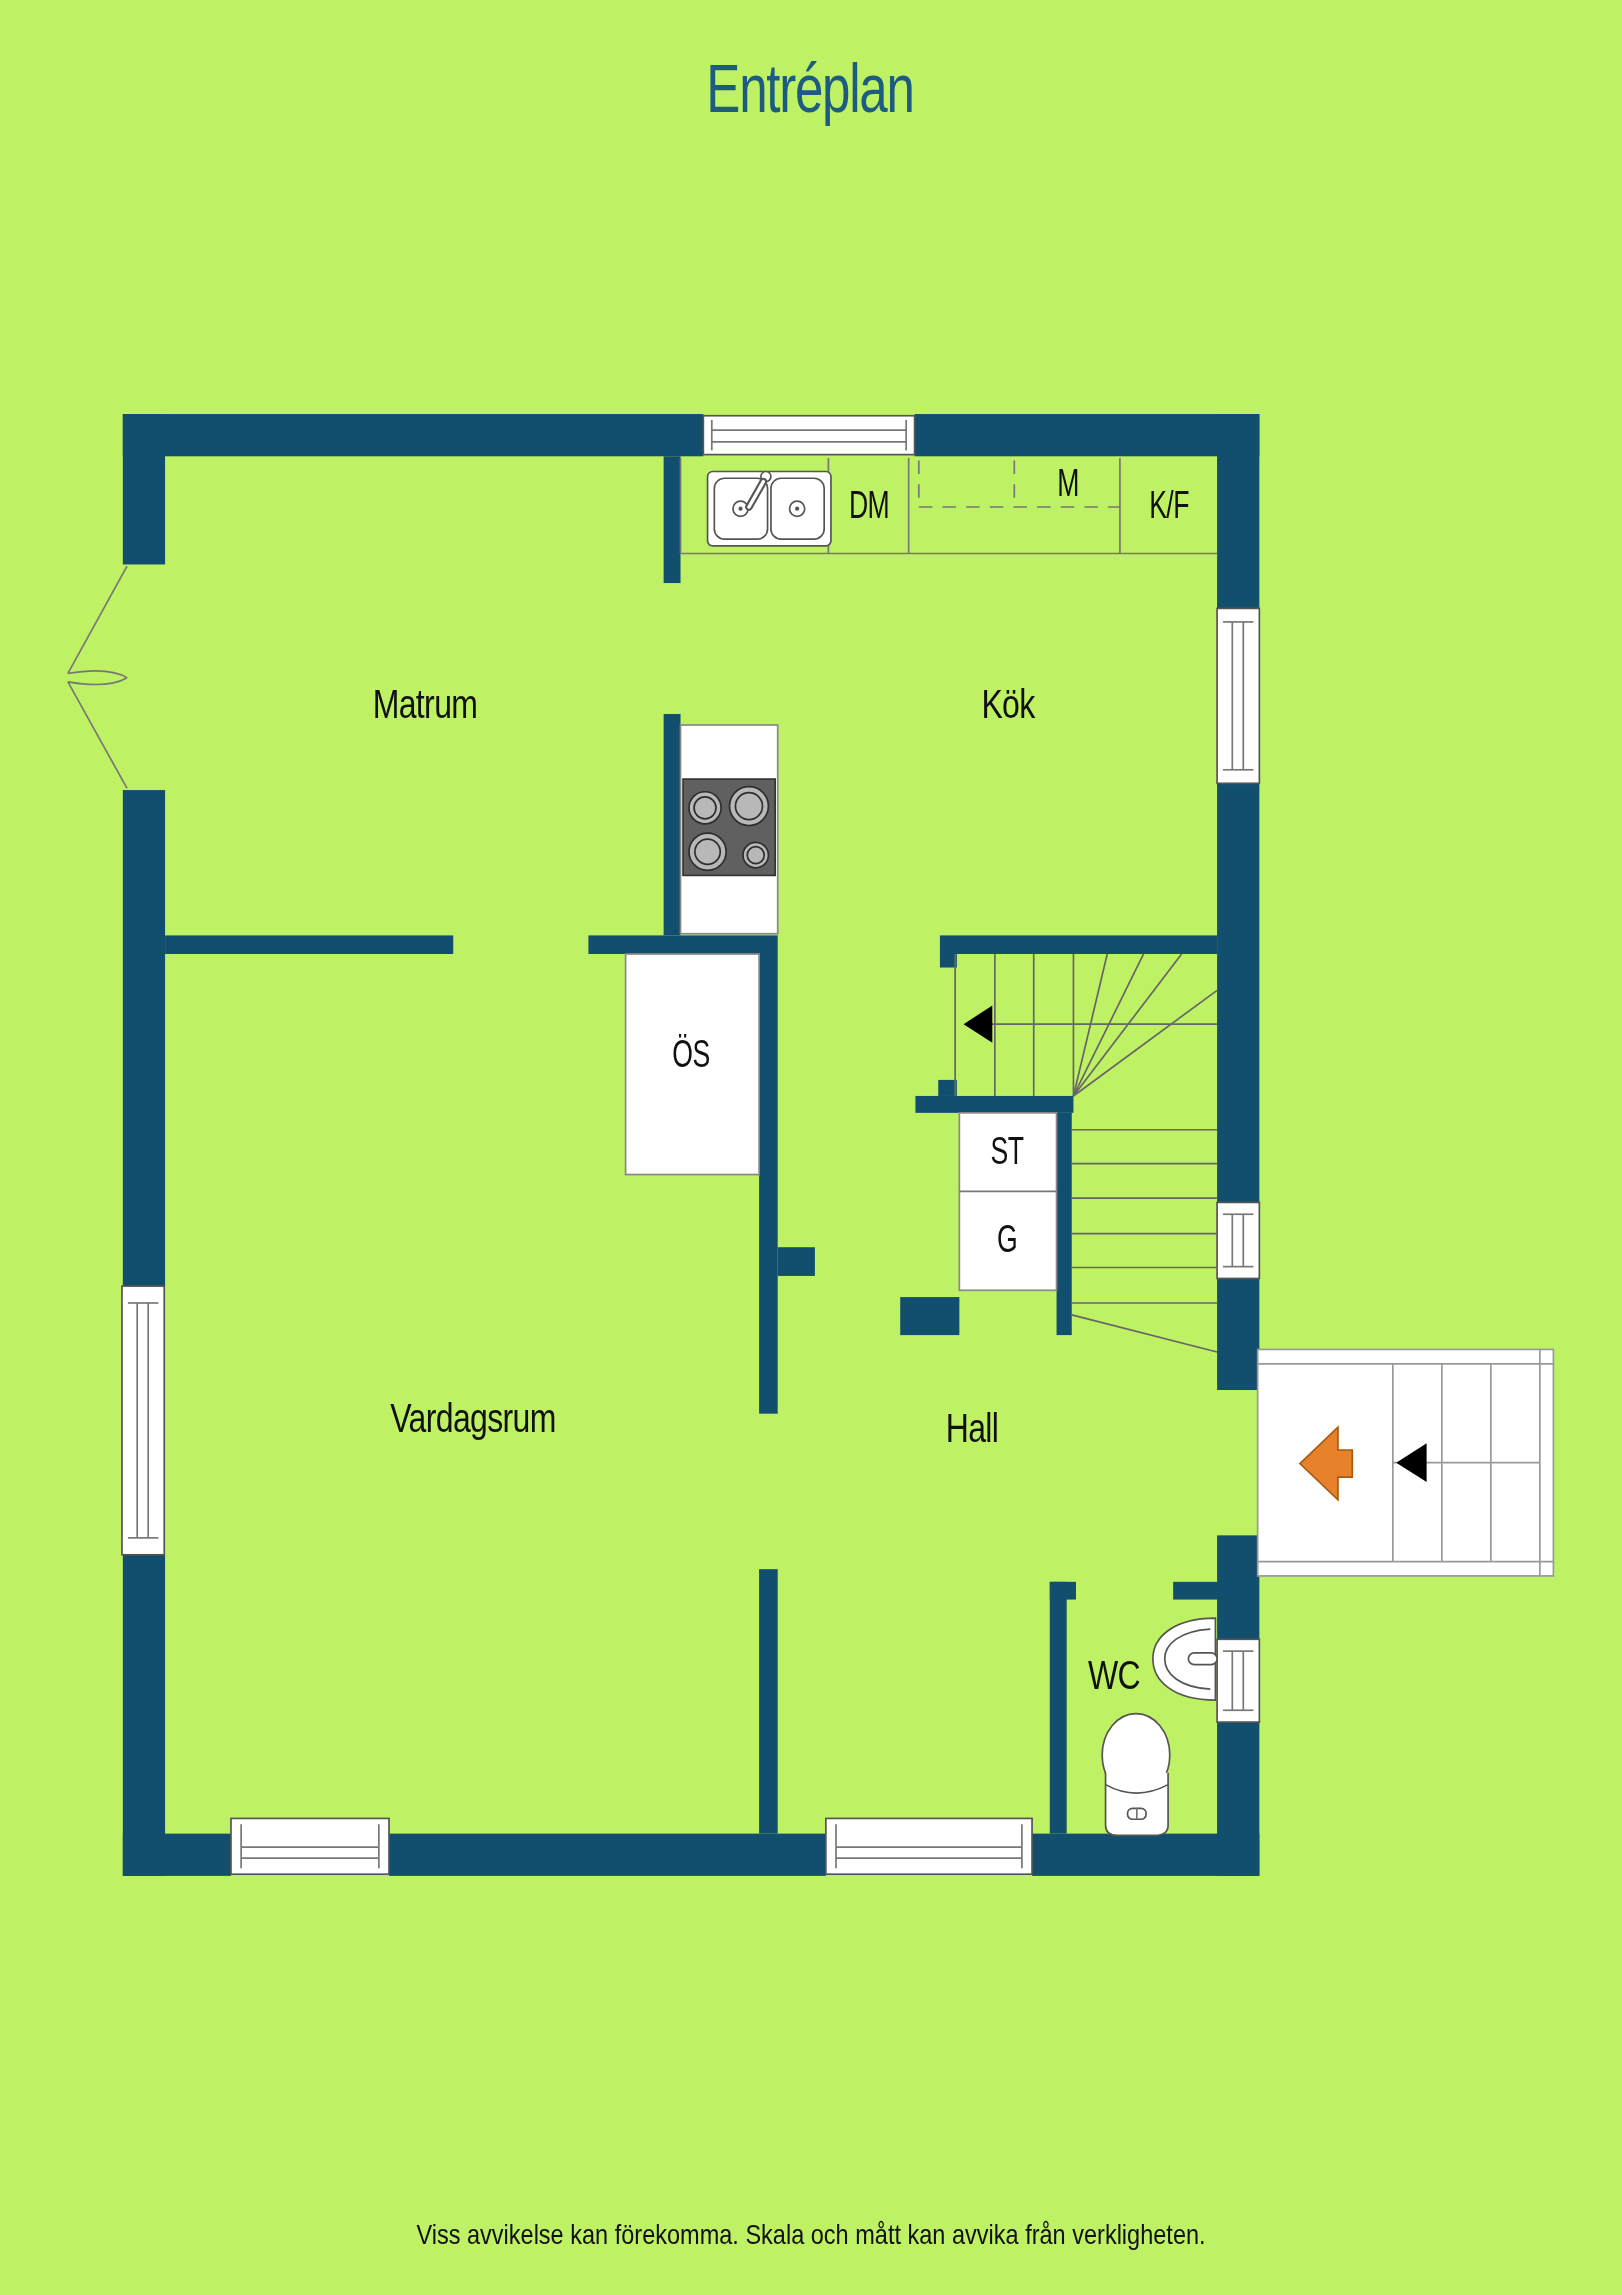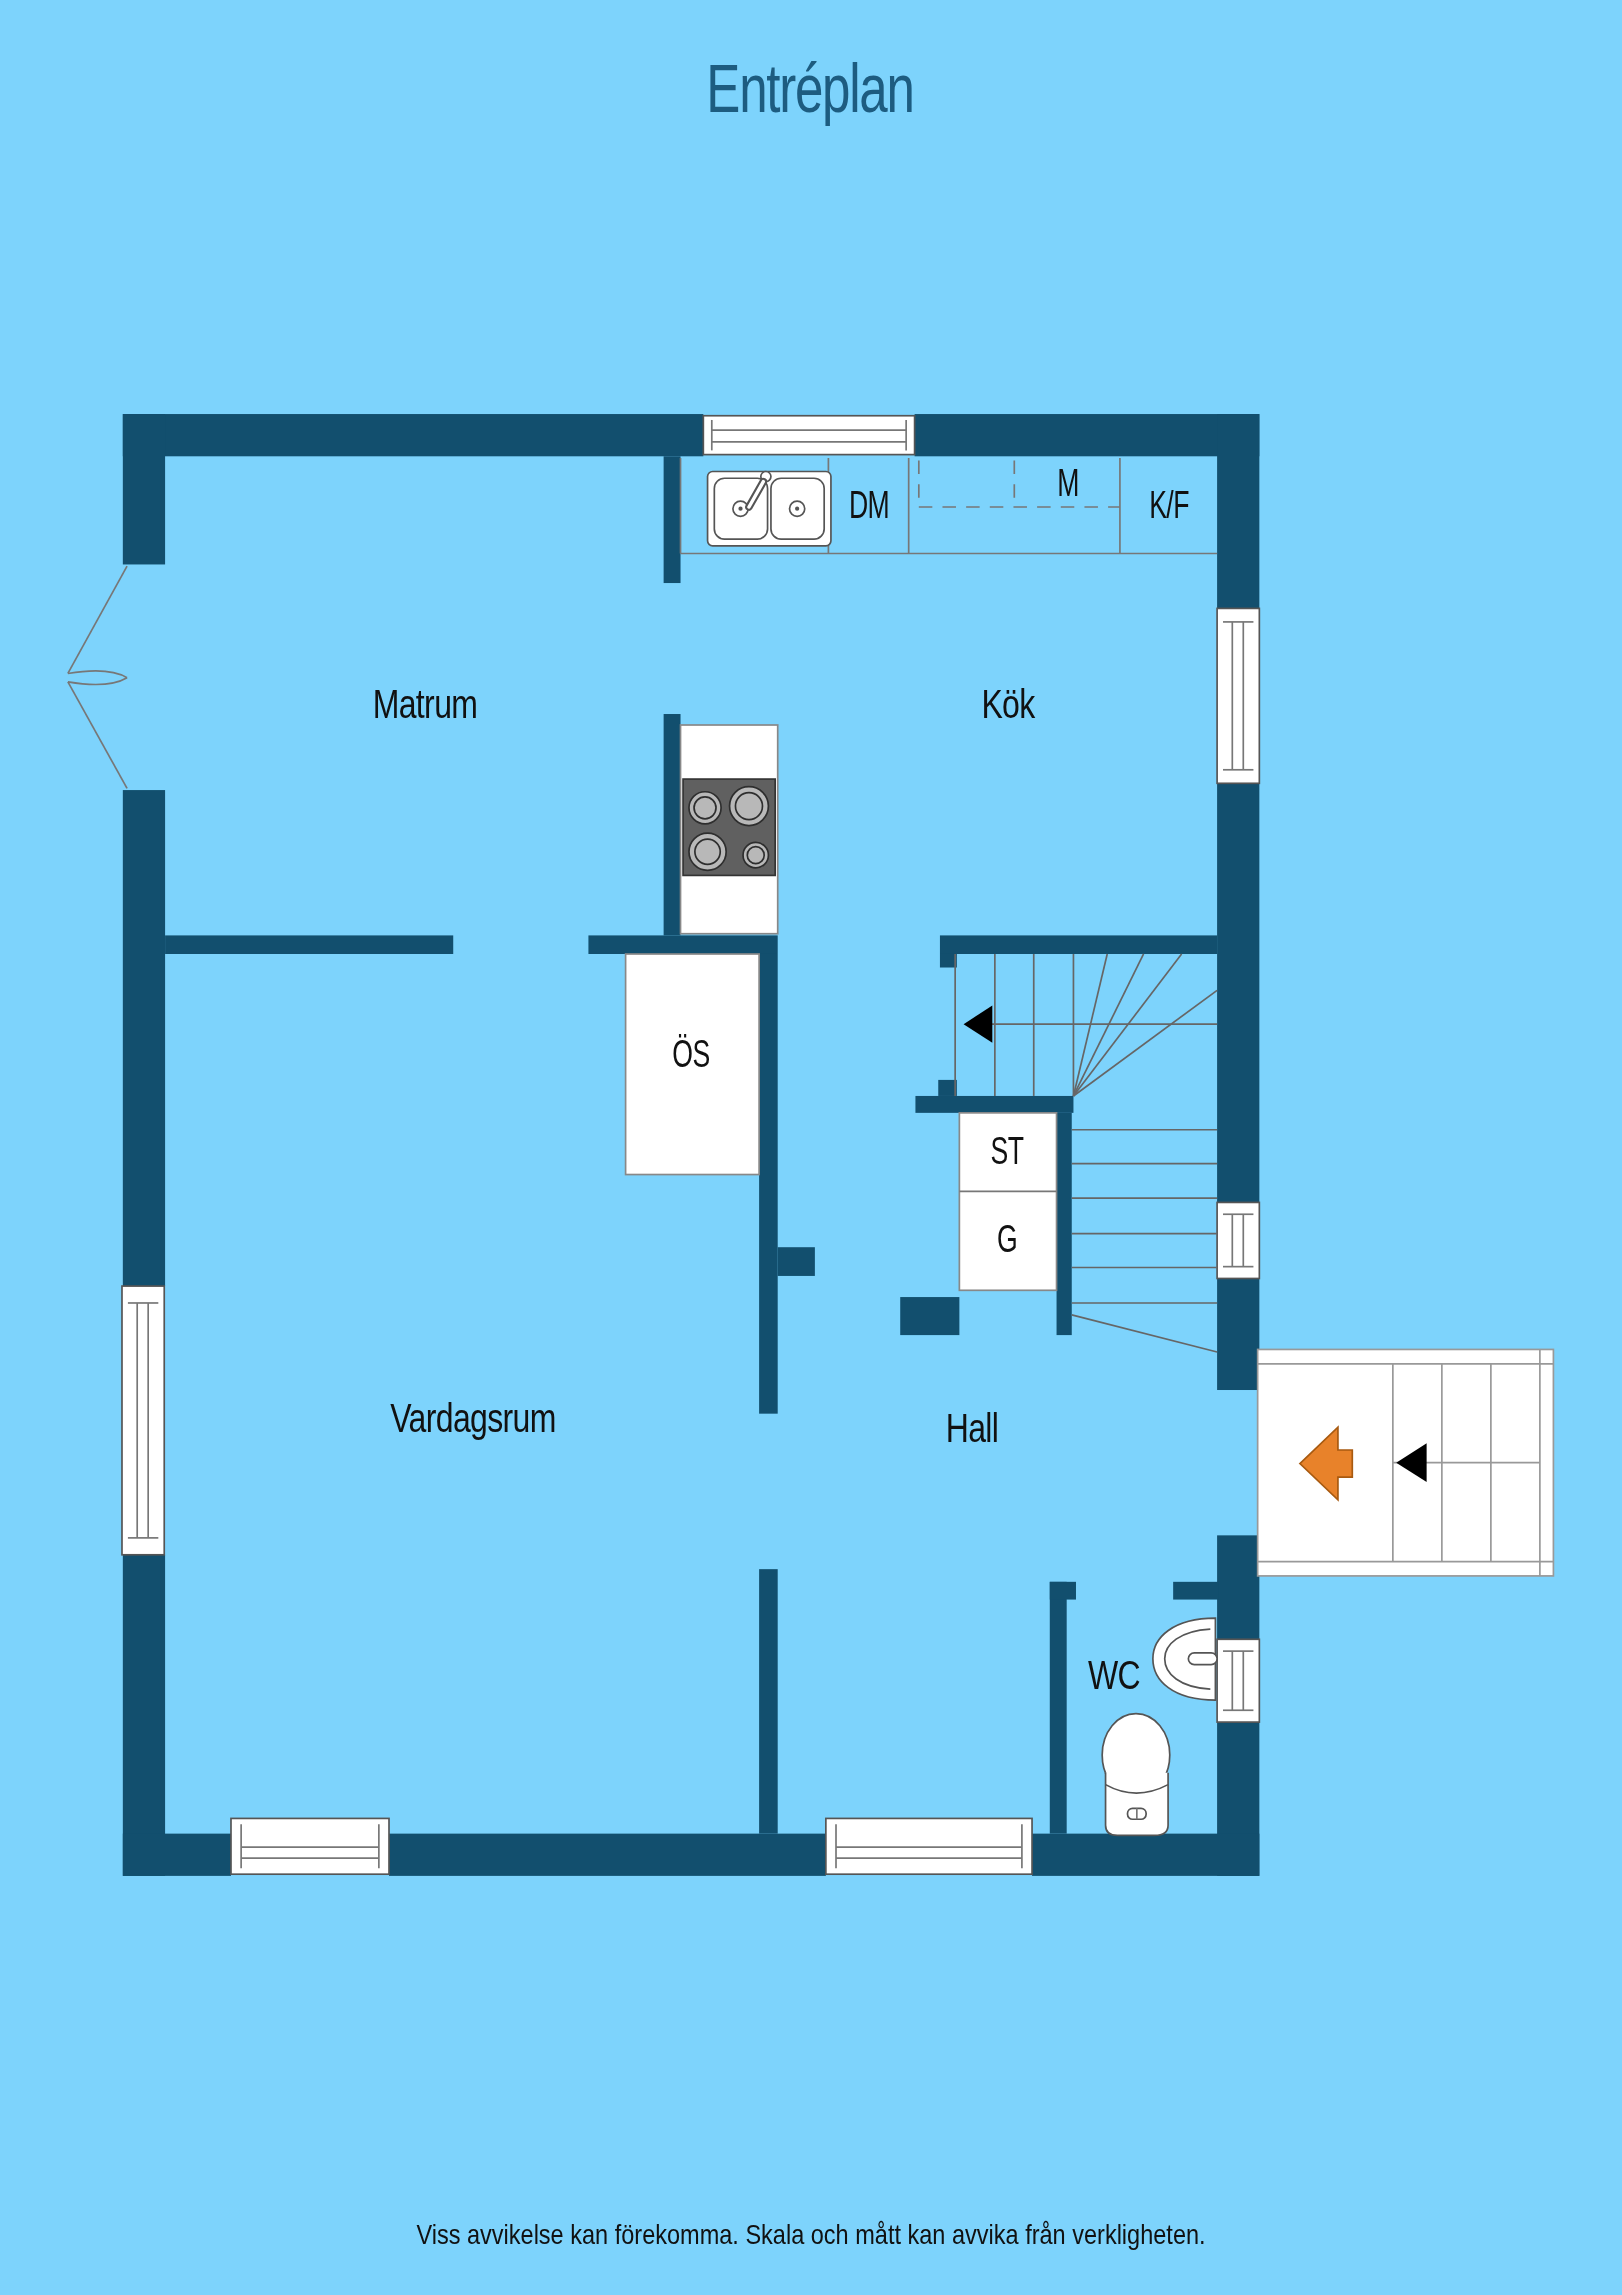--- a/index.html
+++ b/index.html
@@ -1,19 +1,19 @@
 <!DOCTYPE html>
 <html style="--wall: #124f6e; --title-color: #1d5c80; --accent: #e8822a; --stair-arrow: #000000; --hob: #606060; --burner: #b8b8b8;font-size:13.5px"><head>
 <meta charset="utf-8">
 <style>
   html,body{margin:0;padding:0;background:#ffffff;}
   .page{
     position:relative;
     width:1623px;height:2295px;
-    background:#7dd3fc;
+    background:#bef264;
     font-family:"Liberation Sans", sans-serif;
     overflow:hidden;
   }
   .plan-svg{position:absolute;left:0;top:0;width:1623px;height:2295px;}
   .label{
     position:absolute;
     color:#111;
     white-space:nowrap;
     transform:translate(-50%,-50%) scaleX(0.78);
     font-weight:400;

